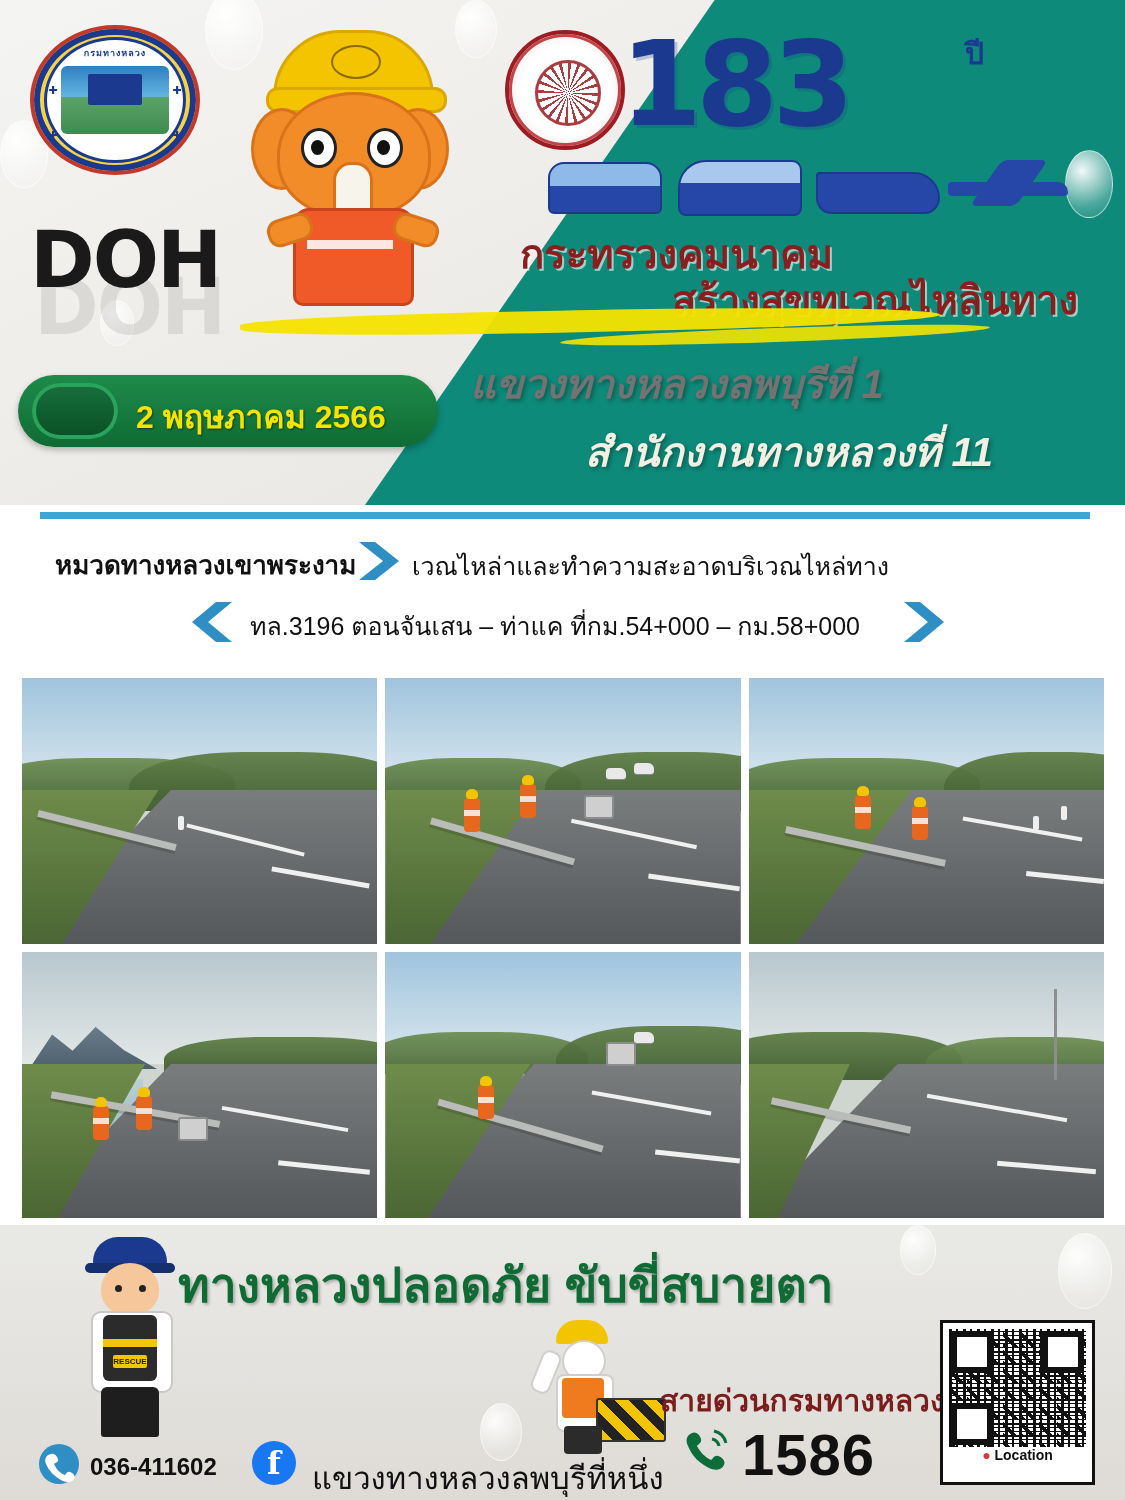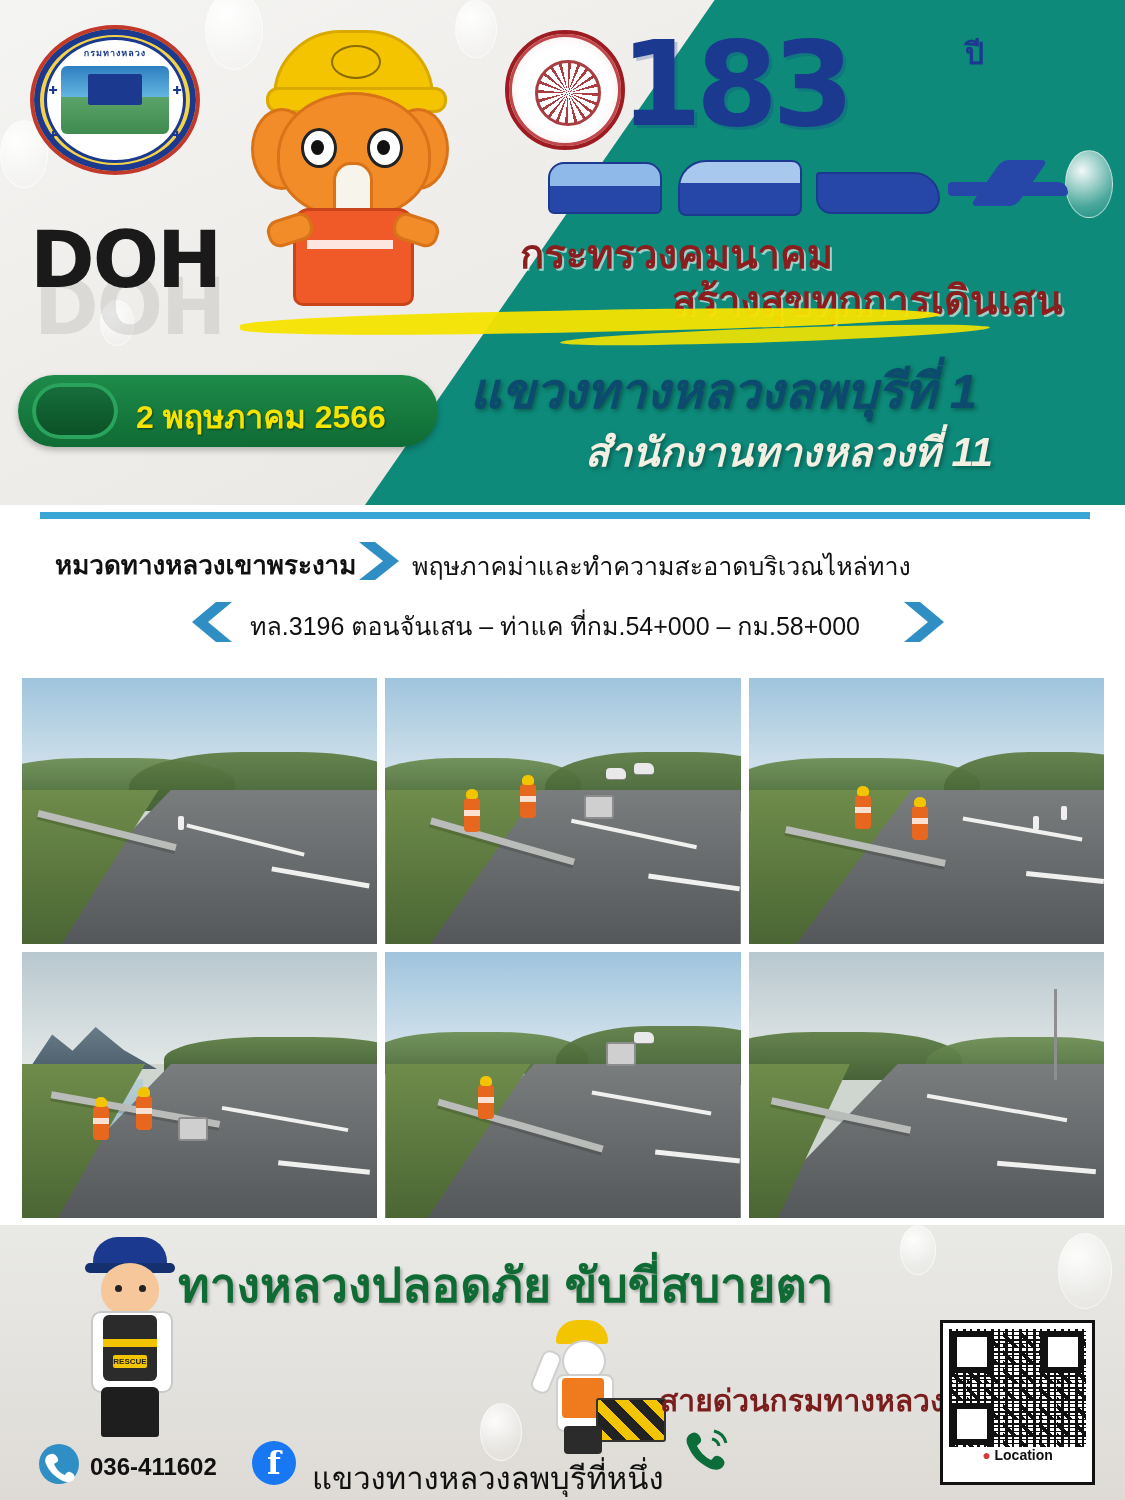--- a/index.html
+++ b/index.html
@@ -230,22 +230,22 @@
   .yellow-swoosh2 {
     position: absolute; left: 560px; top: 328px;
     width: 430px; height: 14px;
     background: #f5e300;
     border-radius: 50%;
     transform: rotate(-2deg);
     opacity: .9;
   }
   .office-line1 {
     position: absolute; left: 470px; top: 352px;
-    font-size: 49px; font-style: italic; font-weight: bold;
-    color: #0c4a6e;
+    font-size: 40px; font-style: italic; font-weight: bold;
+    color: #737373;
     text-shadow: 2px 2px 4px rgba(0,0,0,.35);
     white-space: nowrap;
   }
   .office-line2 {
     position: absolute; left: 585px; top: 420px;
     font-size: 40px; font-style: italic; font-weight: bold;
     color: #f3efe2;
     text-shadow: 2px 2px 4px rgba(0,0,0,.35);
     white-space: nowrap;
   }
@@ -522,42 +522,42 @@
     <div class="logo111-suffix">ปี</div>
 
     <div class="transport-icons">
       <div class="ti ti-bus"></div>
       <div class="ti ti-train"></div>
       <div class="ti ti-ship"></div>
       <div class="ti ti-plane"></div>
     </div>
 
     <div class="ministry-line1">กระทรวงคมนาคม</div>
-    <div class="ministry-line2">สร้างสุขทุกการเดินเสน</div>
+    <div class="ministry-line2">สร้างสุขทุเวณไหลินทาง</div>
 
     <div class="yellow-swoosh"></div>
     <div class="yellow-swoosh2"></div>
 
     <div class="office-line1">แขวงทางหลวงลพบุรีที่ 1</div>
     <div class="office-line2">สำนักงานทางหลวงที่ 11</div>
 
     <div class="date-pill">
       <div class="date-knob"></div>
       <div class="date-text">2 พฤษภาคม 2566</div>
     </div>
   </div>
 
   <div class="blue-bar"></div>
 
   <div class="title-row1">
     <div class="unit-name">หมวดทางหลวงเขาพระงาม</div>
     <svg class="chev-right-mid" viewBox="0 0 48 42">
       <polygon points="4,2 28,21 4,40 20,40 44,21 20,2" fill="#2f8fc4"></polygon>
     </svg>
-    <div class="work-desc">พฤษภาคม่าและทำความสะอาดบริเวณไหล่ทาง</div>
+    <div class="work-desc">เวณไหล่าและทำความสะอาดบริเวณไหล่ทาง</div>
   </div>
 
   <div class="title-row2">
     <svg class="chev-left" viewBox="0 0 46 44">
       <polygon points="42,2 18,22 42,42 26,42 2,22 26,2" fill="#2f8fc4"></polygon>
     </svg>
     <div class="route-text">ทล.3196 ตอนจันเสน – ท่าแค ที่กม.54+000 – กม.58+000</div>
     <svg class="chev-right-end" viewBox="0 0 46 44">
       <polygon points="4,2 28,22 4,42 20,42 44,22 20,2" fill="#2f8fc4"></polygon>
     </svg>
@@ -678,20 +678,21 @@
       <div class="sm-barrier"></div>
       <div class="sm-legs"></div>
     </div>
 
     <div class="hotline-label">สายด่วนกรมทางหลวง</div>
     <svg class="phone-ring" viewBox="0 0 54 54">
       <path d="M14,10 C18,8 22,12 23,16 C24,20 20,21 19,23 C22,29 27,34 33,37 C35,36 36,32 40,33 C44,34 48,38 46,42 C44,47 37,48 31,45 C21,40 14,33 10,23 C7,17 9,12 14,10 Z" fill="#0b6e3a"></path>
       <path d="M36,8 a16,16 0 0 1 12,12" stroke="#0b6e3a" stroke-width="3" fill="none"></path>
       <path d="M34,16 a9,9 0 0 1 7,7" stroke="#0b6e3a" stroke-width="3" fill="none"></path>
     </svg>
+    <div class="hotline-number">1586</div>
 
     <svg class="contact-phone-icon" viewBox="0 0 42 42">
       <circle cx="21" cy="21" r="20" fill="#2f8fc4"></circle>
       <path d="M13,11 C16,10 19,13 20,16 C21,19 17,20 16,21 C18,26 22,30 27,32 C28,31 29,28 32,29 C35,30 38,33 36,36 C34,40 28,40 23,37 C16,33 11,28 8,21 C6,16 8,12 13,11 Z" fill="#ffffff"></path>
     </svg>
     <div class="contact-phone">036-411602</div>
 
     <div class="fb-icon">f</div>
     <div class="fb-name">แขวงทางหลวงลพบุรีที่หนึ่ง</div>
 

